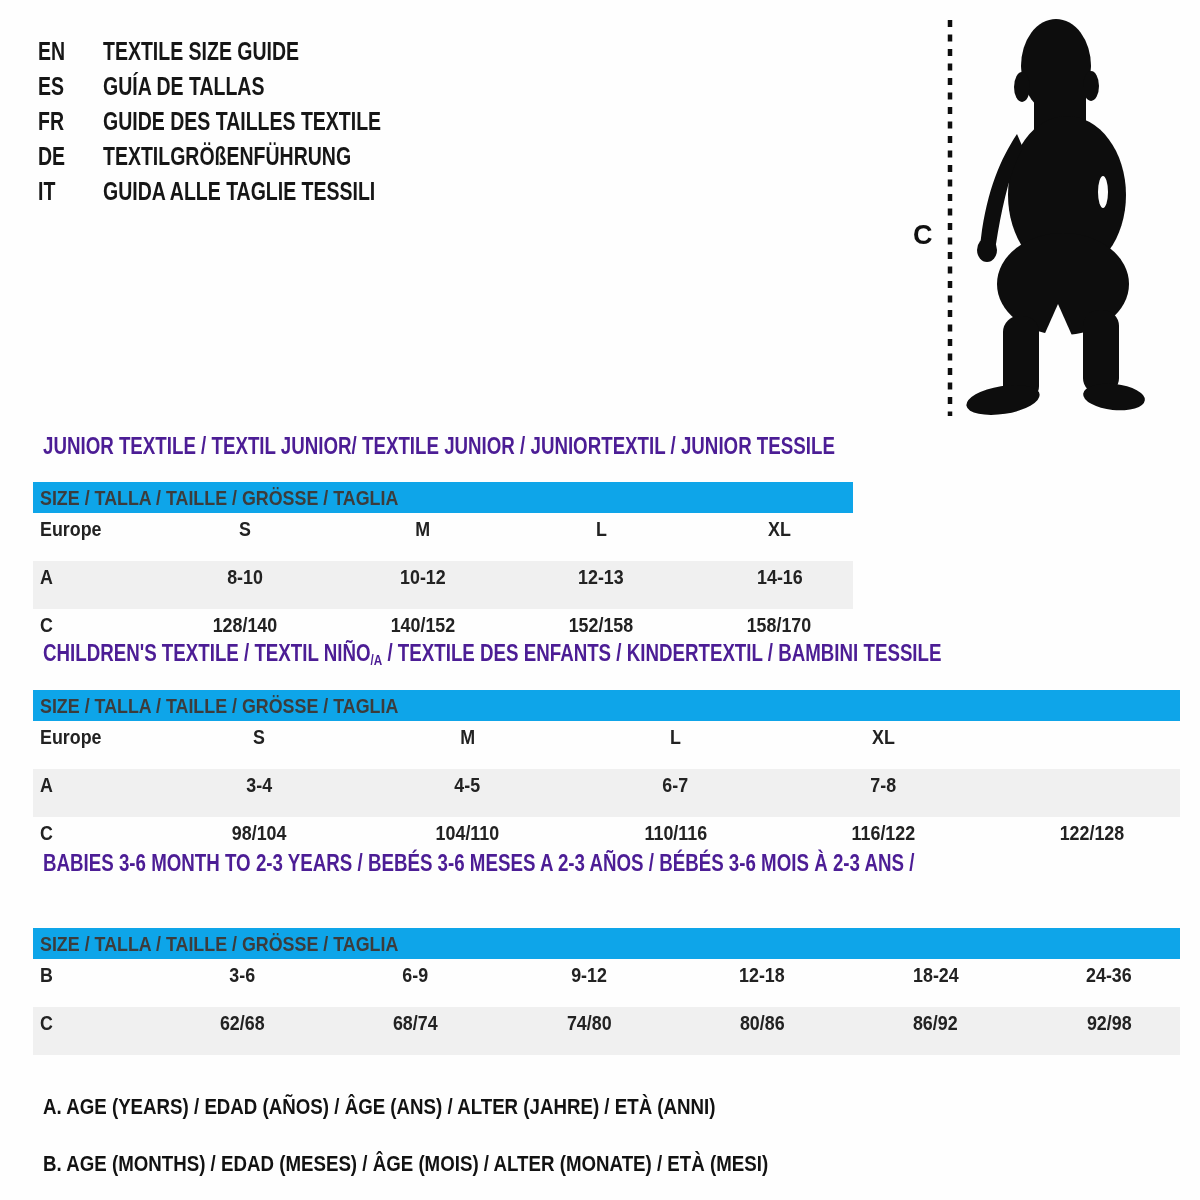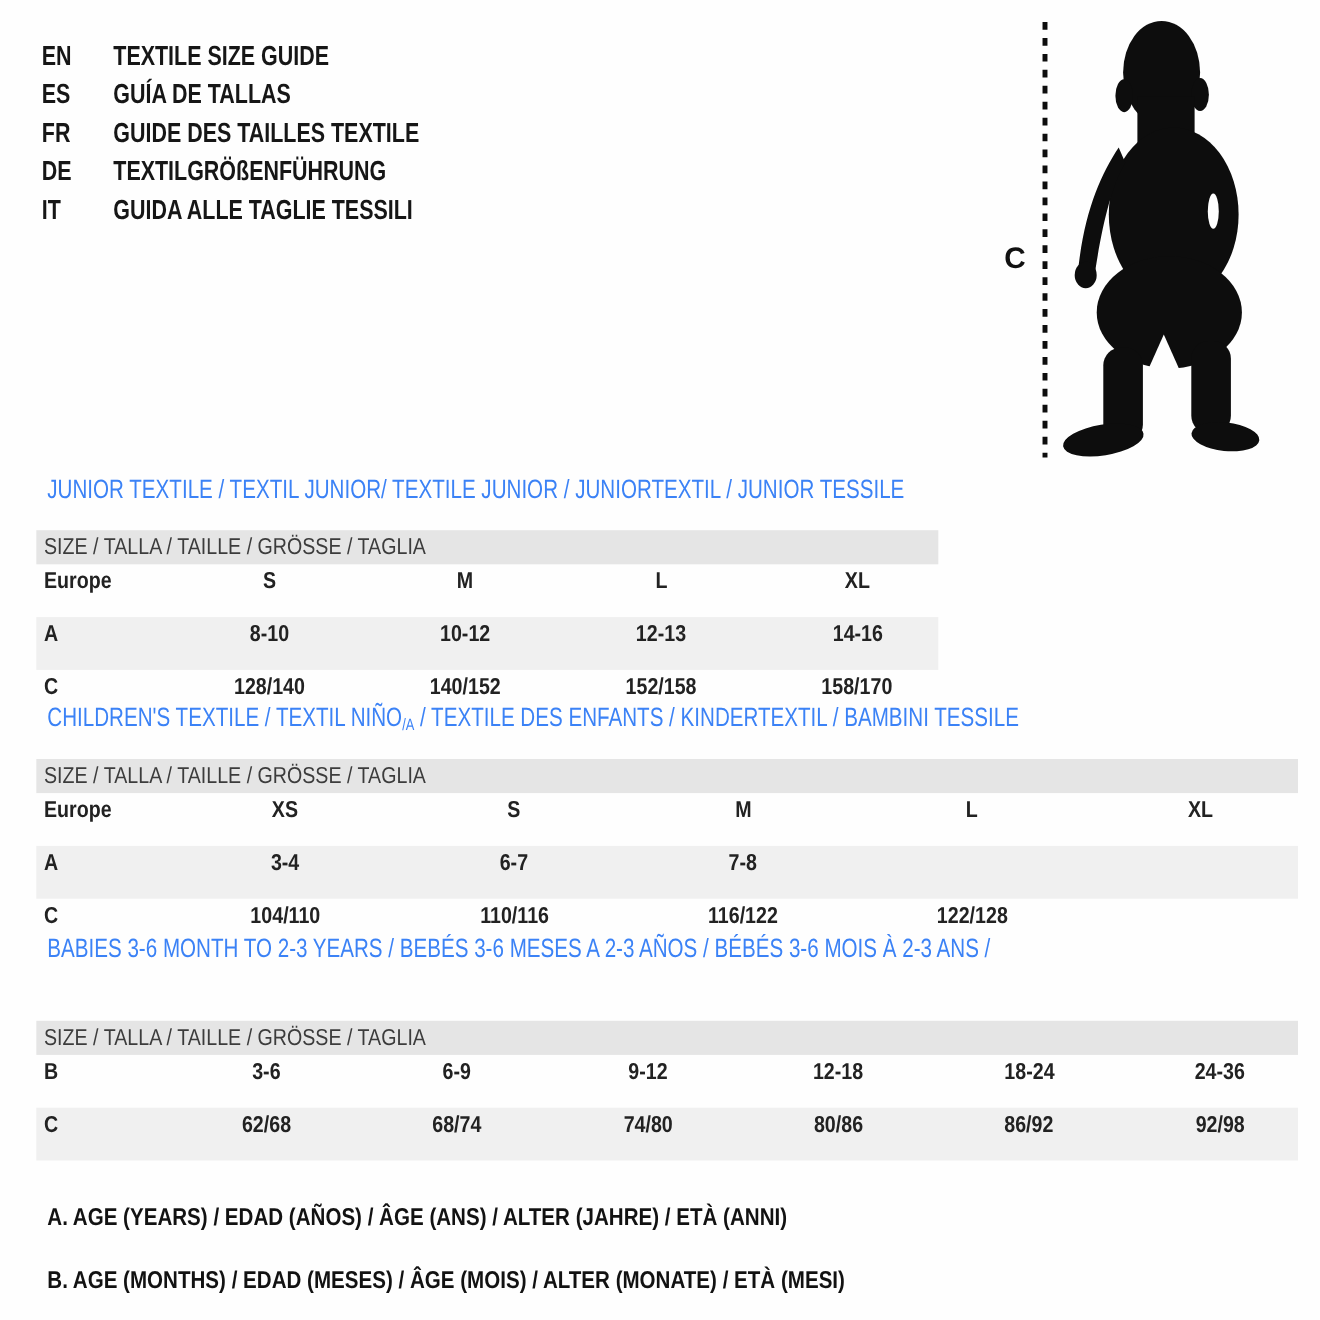--- a/index.html
+++ b/index.html
@@ -17,26 +17,26 @@
   .lang-row { height:35px; line-height:35px; font-size:25px; font-weight:bold; letter-spacing:0; }
   .lang-code  { position:absolute; left:0; width:60px; }
   .lang-title { position:absolute; left:65px; width:600px; }
   .lang-row .slot { position:relative; display:block; height:35px; }
 
   
   .figure { position:absolute; left:905px; top:10px; width:260px; height:412px; }
   .figure svg { display:block; }
 
   
-  .sec-title { position:absolute; font-size:24px; font-weight:normal; color:#3b82f6; line-height:35px; }
+  .sec-title { position:absolute; font-size:24px; font-weight:bold; color:#4c1d95; line-height:35px; }
   sub.small { font-size:15px; vertical-align:-4px; }
 
   
   .tbl { position:absolute; }
-  .tbl .bar { height:31px; background:#e5e5e5; color:#3c3c3c; font-size:21px; font-weight:normal;
+  .tbl .bar { height:31px; background:#0ea5e9; color:#3c3c3c; font-size:21px; font-weight:bold;
               line-height:31px; padding-left:7px; }
   .row { display:grid; height:48px; line-height:32px; font-size:21px; font-weight:bold; color:#222222;gap:31px; }
   .row.stripe { background:#f0f0f0; }
   .cell { text-align:center; overflow:visible; }
   .cell.lbl { text-align:left; padding-left:7px; }
   .cols4 { grid-template-columns:107px repeat(4,1fr); }
   .cols5 { grid-template-columns:107px repeat(5,1fr); }
   .cols6 { grid-template-columns:107px repeat(6,1fr); }
 
   
@@ -153,34 +153,35 @@
   <div class="sec-title" style="left:43px; top:635px;">
     <span class="cond"><span>CHILDREN'S TEXTILE / TEXTIL NIÑO</span><sub class="small">/A</sub><span> / TEXTILE DES ENFANTS / KINDERTEXTIL / BAMBINI TESSILE</span></span>
   </div>
 
   <div class="tbl" style="left:33px; top:690px; width:1147px;">
     <div class="bar">
       <span class="condl">SIZE / TALLA / TAILLE / GRÖSSE / TAGLIA</span>
     </div>
     <div class="row cols5">
       <div class="cell lbl"><span class="condl">Europe</span></div>
-      <div class="cell"><span class="condc">XS</span></div>
       <div class="cell"><span class="condc">S</span></div>
       <div class="cell"><span class="condc">M</span></div>
       <div class="cell"><span class="condc">L</span></div>
       <div class="cell"><span class="condc">XL</span></div>
     </div>
     <div class="row cols5 stripe">
       <div class="cell lbl"><span class="condl">A</span></div>
       <div class="cell"><span class="condc">3-4</span></div>
+      <div class="cell"><span class="condc">4-5</span></div>
       <div class="cell"><span class="condc">6-7</span></div>
       <div class="cell"><span class="condc">7-8</span></div>
     </div>
     <div class="row cols5">
       <div class="cell lbl"><span class="condl">C</span></div>
+      <div class="cell"><span class="condc">98/104</span></div>
       <div class="cell"><span class="condc">104/110</span></div>
       <div class="cell"><span class="condc">110/116</span></div>
       <div class="cell"><span class="condc">116/122</span></div>
       <div class="cell"><span class="condc">122/128</span></div>
     </div>
   </div>
 
   <div class="sec-title" style="left:43px; top:845px;">
     <div><span class="cond">BABIES 3-6 MONTH TO 2-3 YEARS / BEBÉS 3-6 MESES A 2-3 AÑOS / BÉBÉS 3-6 MOIS À 2-3 ANS /</span></div>
   </div>

